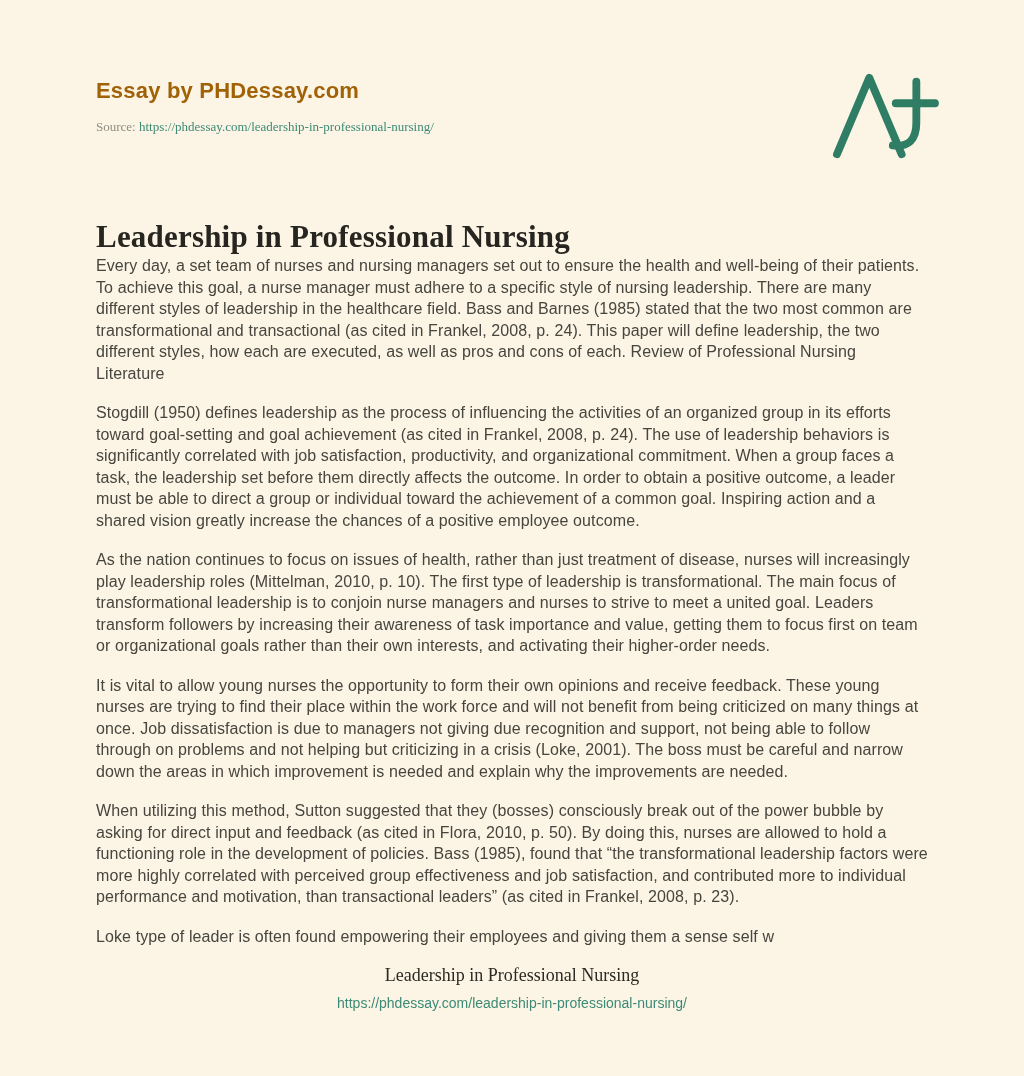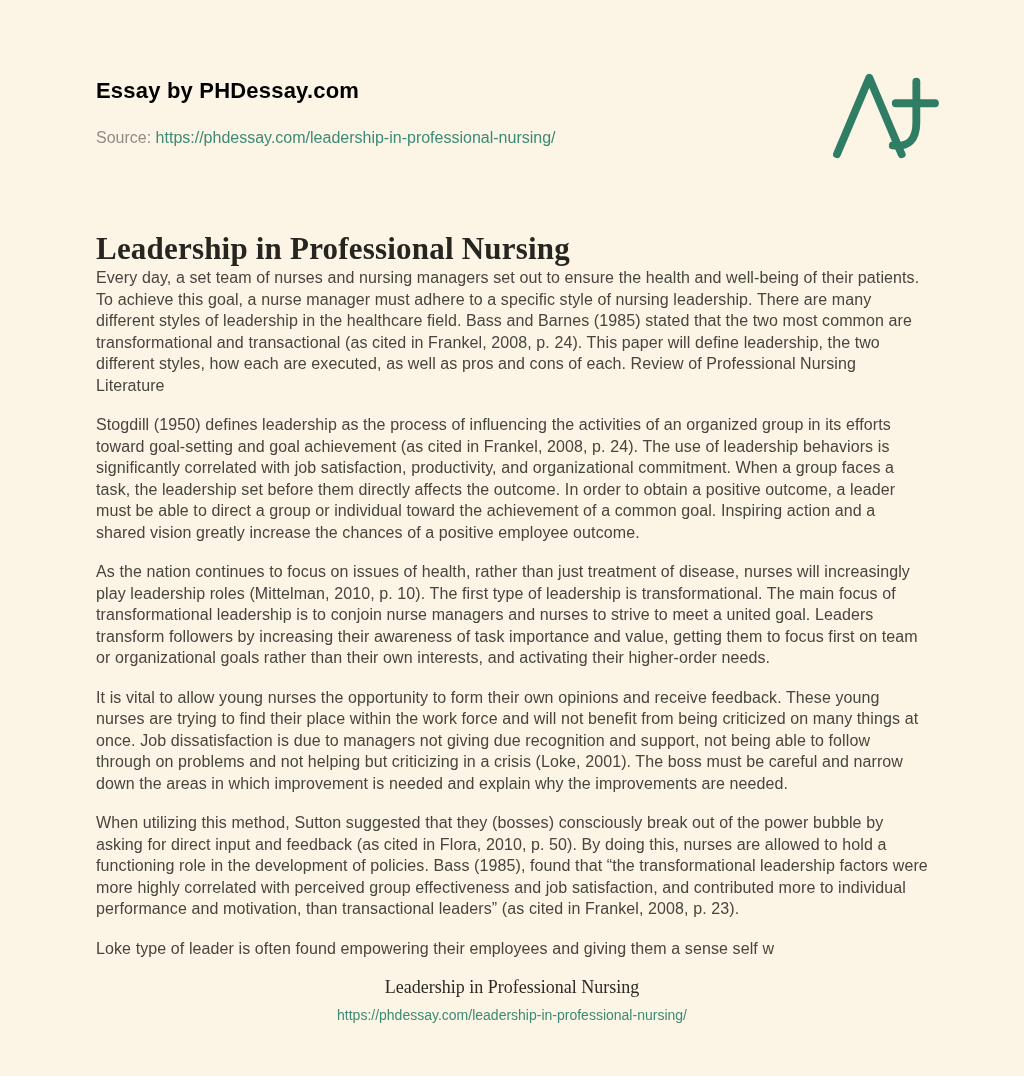--- a/index.html
+++ b/index.html
@@ -18,28 +18,29 @@
     overflow: hidden;
   }
 
   .content {
     padding: 78px 96px 0 96px;
   }
 
   .essay-by {
     font-size: 22px;
     font-weight: 700;
-    color: #000000;
+    color: #a16207;
     letter-spacing: 0.2px;
   }
 
   .source-row {
-    margin-top: 25px;
-    font-size: 16px;
+    margin-top: 15px;
+    font-size: 13px;
     color: #8F8D83;
+    font-family: Liberation Serif, serif;
   }
 
   .source-row .link {
     color: #3C8A76;
     text-decoration: none;
     cursor: pointer;
   }
 
   .logo {
     position: absolute;

